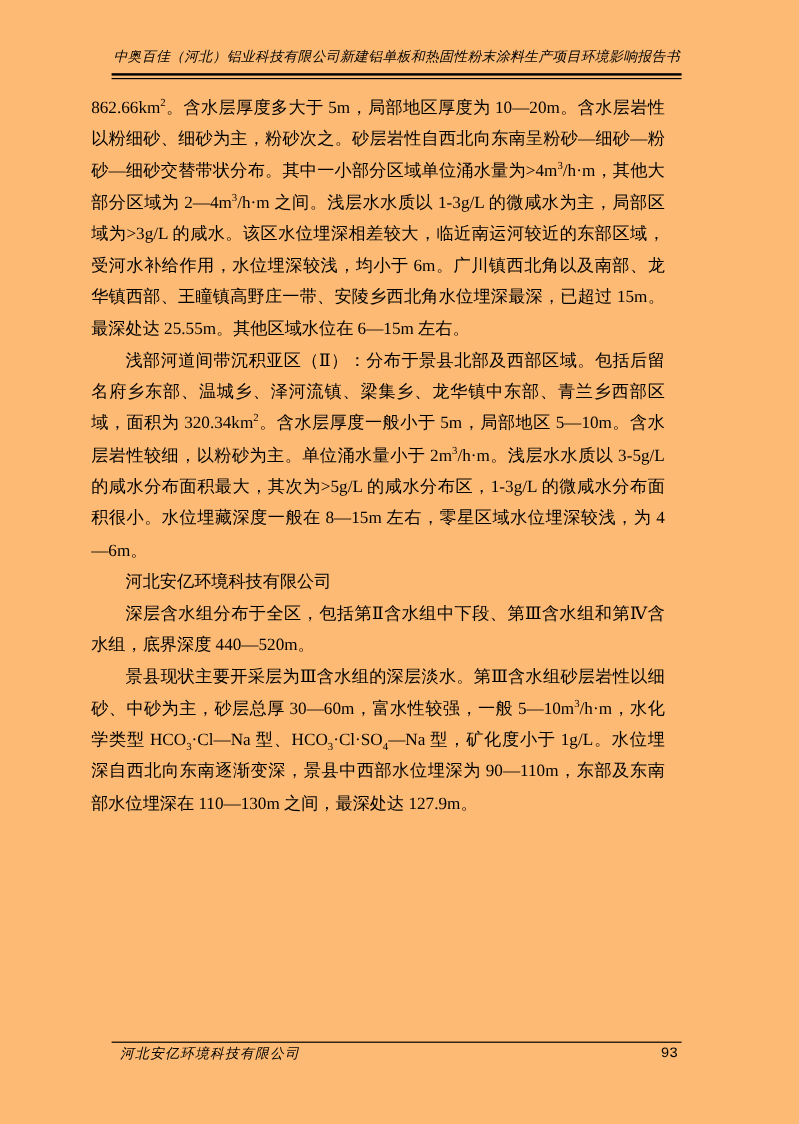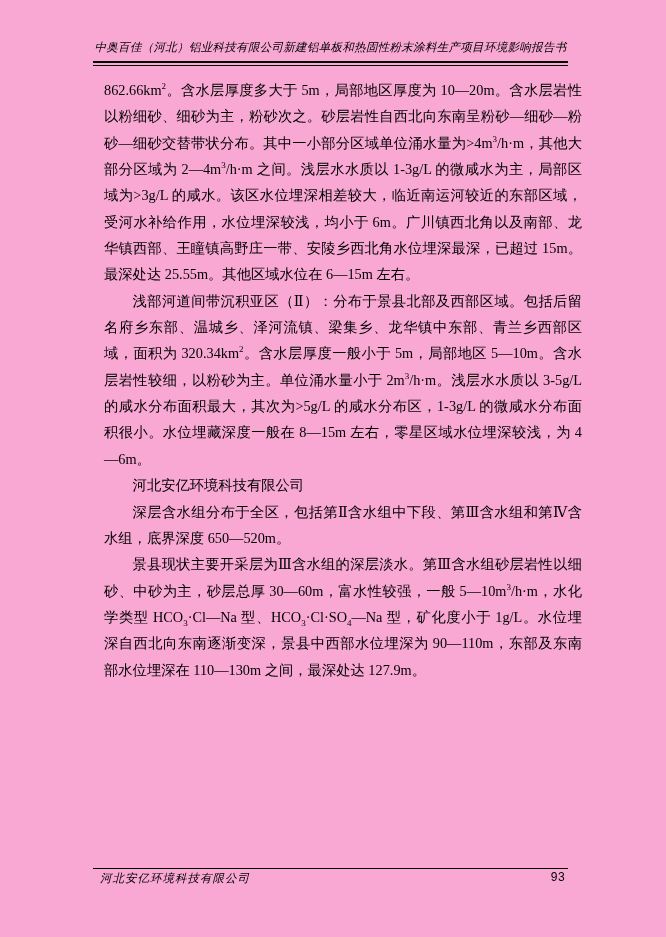--- a/index.html
+++ b/index.html
@@ -1,20 +1,20 @@
 <!DOCTYPE html>
 <html><head>
 <meta charset="utf-8">
 <style>
   html, body { margin: 0; padding: 0; background: #ffffff; }
   .page {
     position: relative;
     width: 666px;
     height: 937px;
-    background: #f9a8d4;
+    background: #fdba74;
     color: #000000;
     font-family: "Liberation Serif", "DejaVu Serif", serif;
     overflow: hidden;
   }
   
   .header-title {
     position: absolute;
     top: 40px;
     left: 93px;
     width: 475px;
@@ -30,21 +30,21 @@
     left: 93px;
     width: 475px;
     height: 2px;
     border-top: 2.5px solid #000000;
     border-bottom: 1px solid #000000;
   }
   
   .doc-body {
     position: absolute;
     top: 77px;
-    left: 104px;
+    left: 76px;
     width: 478px;
     font-size: 14.3px;
     line-height: 26.35px;
     text-align: justify;
   }
   .para { margin: 0; }
   .para.indent { text-indent: 2em; }
   .doc-body sup, .doc-body sub {
     font-size: 9px;
     line-height: 0;
@@ -86,21 +86,21 @@
 
 <div class="page">
 
   <div class="header-title">中奥百佳（河北）铝业科技有限公司新建铝单板和热固性粉末涂料生产项目环境影响报告书</div>
   <div class="header-rule"></div>
 
   <div class="doc-body">
       <p class="para"><span>862.66km</span><sup>2</sup><span>。含水层厚度多大于 5m，局部地区厚度为 10—20m。含水层岩性以粉细砂、细砂为主，粉砂次之。砂层岩性自西北向东南呈粉砂—细砂—粉砂—细砂交替带状分布。其中一小部分区域单位涌水量为&gt;4m</span><sup>3</sup><span>/h·m，其他大部分区域为 2—4m</span><sup>3</sup><span>/h·m 之间。浅层水水质以 1-3g/L 的微咸水为主，局部区域为&gt;3g/L 的咸水。该区水位埋深相差较大，临近南运河较近的东部区域，受河水补给作用，水位埋深较浅，均小于 6m。广川镇西北角以及南部、龙华镇西部、王瞳镇高野庄一带、安陵乡西北角水位埋深最深，已超过 15m。最深处达 25.55m。其他区域水位在 6—15m 左右。</span></p>
       <p class="para indent"><span>浅部河道间带沉积亚区（Ⅱ）：分布于景县北部及西部区域。包括后留名府乡东部、温城乡、泽河流镇、梁集乡、龙华镇中东部、青兰乡西部区域，面积为 320.34km</span><sup>2</sup><span>。含水层厚度一般小于 5m，局部地区 5—10m。含水层岩性较细，以粉砂为主。单位涌水量小于 2m</span><sup>3</sup><span>/h·m。浅层水水质以 3-5g/L 的咸水分布面积最大，其次为&gt;5g/L 的咸水分布区，1-3g/L 的微咸水分布面积很小。水位埋藏深度一般在 8—15m 左右，零星区域水位埋深较浅，为 4—6m。</span></p>
       <p class="para indent"><span>河北安亿环境科技有限公司</span></p>
-      <p class="para indent"><span>深层含水组分布于全区，包括第Ⅱ含水组中下段、第Ⅲ含水组和第Ⅳ含水组，底界深度 650—520m。</span></p>
+      <p class="para indent"><span>深层含水组分布于全区，包括第Ⅱ含水组中下段、第Ⅲ含水组和第Ⅳ含水组，底界深度 440—520m。</span></p>
       <p class="para indent"><span>景县现状主要开采层为Ⅲ含水组的深层淡水。第Ⅲ含水组砂层岩性以细砂、中砂为主，砂层总厚 30—60m，富水性较强，一般 5—10m</span><sup>3</sup><span>/h·m，水化学类型 HCO</span><sub>3</sub><span>·Cl—Na 型、HCO</span><sub>3</sub><span>·Cl·SO</span><sub>4</sub><span>—Na 型，矿化度小于 1g/L。水位埋深自西北向东南逐渐变深，景县中西部水位埋深为 90—110m，东部及东南部水位埋深在 110—130m 之间，最深处达 127.9m。</span></p>
     </div>
 
   <div class="footer-rule"></div>
   <div class="footer-row">
     <span class="footer-company">河北安亿环境科技有限公司</span>
     <span class="footer-page">93</span>
   </div>
 
 </div>

